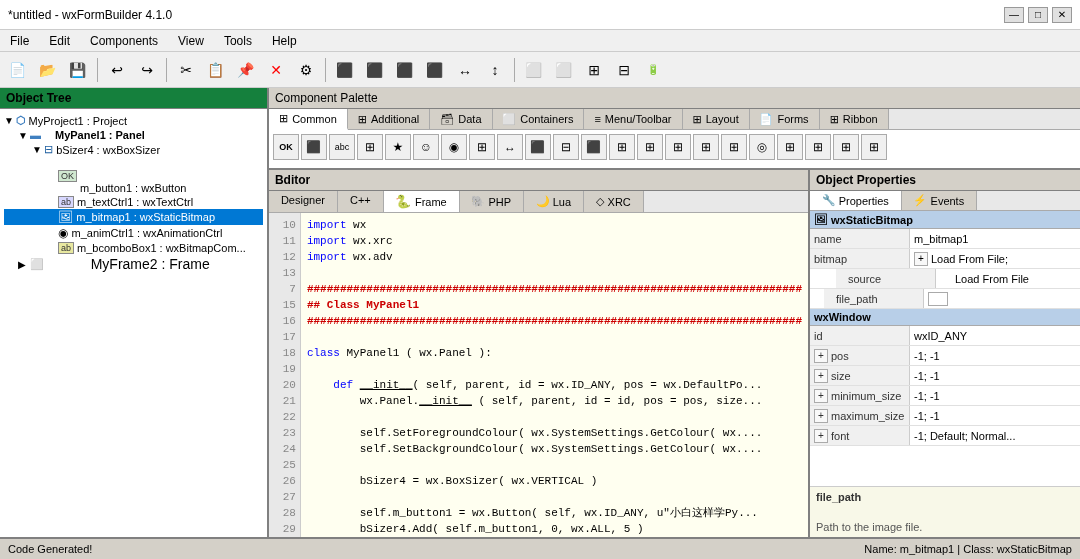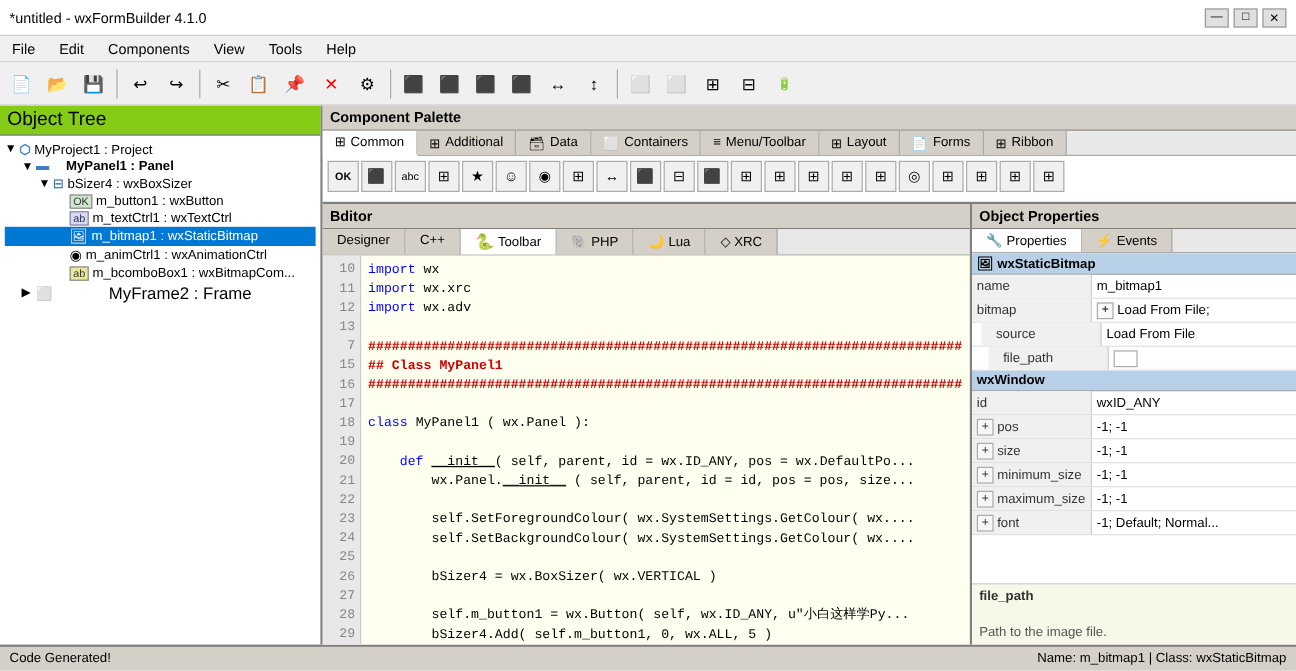--- a/index.html
+++ b/index.html
@@ -17,32 +17,32 @@
     
     #toolbar { background: #f0f0f0; border-bottom: 1px solid #ccc; height: 36px; display: flex; align-items: center; padding: 0 4px; gap: 2px; }
     .tb-btn { width: 28px; height: 28px; border: 1px solid transparent; background: transparent; cursor: pointer; display: flex; align-items: center; justify-content: center; font-size: 14px; }
     .tb-separator { width: 1px; height: 24px; background: #aaa; margin: 0 3px; }
     
     
     #main { display: flex; height: calc(559px - 30px - 22px - 36px - 22px); }
     
     
     #object-tree { width: 290px; border-right: 2px solid #808080; display: flex; flex-direction: column; background: #fff; }
-    #object-tree-header { background: #84cc16; border-bottom: 1px solid #808080; padding: 3px 6px; font-size: 16px; font-weight: normal; }
+    #object-tree-header { background: #15803d; border-bottom: 1px solid #808080; padding: 3px 6px; font-size: 12px; font-weight: bold; }
     #tree-content { flex: 1; overflow-y: auto; padding: 4px; font-size: 11px; }
     .tree-item { display: flex; align-items: center; padding: 1px 0; cursor: pointer; white-space: nowrap; }
     .tree-item.selected { background: #0078d4; color: white; }
     .tree-toggle { width: 12px; display: inline-block; font-size: 10px; }
     
     
     #right-panel { flex: 1; display: flex; flex-direction: column; }
     
     
     #component-palette { background: #f0f0f0; border-bottom: 2px solid #808080; }
-    #palette-header { background: #d4d0c8; border-bottom: 1px solid #808080; padding: 3px 6px; font-size: 12px; font-weight: bold; }
+    #palette-header { background: #d4d0c8; border-bottom: 1px solid #808080; padding: 3px 6px; font-size: 12px; font-weight: normal; }
     #palette-tabs { display: flex; background: #e8e8e8; border-bottom: 1px solid #aaa; }
     .palette-tab { padding: 3px 10px; font-size: 11px; border-right: 1px solid #aaa; cursor: pointer; display: flex; align-items: center; gap: 4px; background: #d4d0c8; }
     .palette-tab.active { background: #fff; border-bottom: 2px solid #fff; margin-bottom: -1px; }
     #palette-items { padding: 4px; display: flex; flex-wrap: wrap; gap: 2px; background: #fff; height: 38px; overflow: hidden; }
     .palette-item { width: 26px; height: 26px; border: 1px solid #aaa; background: #f0f0f0; cursor: pointer; display: flex; align-items: center; justify-content: center; font-size: 12px; }
     
     
     #editor-area { flex: 1; display: flex; min-height: 0; }
     
     
@@ -147,21 +147,21 @@
 
       <div class="tree-item" style="padding-left:28px;">
         <span class="tree-toggle">▼</span>
         <span style="color:#2060a0; font-size:11px;">⊟</span>
         <span style="margin-left:3px; font-size:11px;">bSizer4 : wxBoxSizer</span>
       </div>
 
       <div class="tree-item" style="padding-left:42px;">
         <span class="tree-toggle" style="width:12px; display:inline-block;"></span>
         <span style="background:#d0e8d0; border:1px solid #888; padding:0 2px; font-size:9px; color:#333;">OK</span>
-        <span style="margin-left:3px; font-size:11px;">m_button1 : wxButton</span>
+        <span style="margin-left:3px; font-size:11px;margin-top:24px;">m_button1 : wxButton</span>
       </div>
 
       <div class="tree-item" style="padding-left:42px;">
         <span class="tree-toggle" style="width:12px; display:inline-block;"></span>
         <span style="background:#d8d8ff; border:1px solid #888; padding:0 2px; font-size:9px; color:#333;">ab</span>
         <span style="margin-left:3px; font-size:11px;">m_textCtrl1 : wxTextCtrl</span>
       </div>
 
       <div class="tree-item selected" style="padding-left:42px;">
         <span class="tree-toggle" style="width:12px; display:inline-block;"></span>
@@ -256,21 +256,21 @@
 
     <div id="editor-area">
 
       <div id="code-panel">
         <div id="editor-header">Bditor</div>
         <div id="editor-tabs">
           <div class="editor-tab">Designer</div>
           <div class="editor-tab">C++</div>
           <div class="editor-tab active" style="display:flex;align-items:center;gap:3px;">
             <span style="font-size:13px;">🐍</span>
-            <span>Toolbar</span>
+            <span>Frame</span>
           </div>
           <div class="editor-tab" style="display:flex;align-items:center;gap:3px;">
             <span>🐘</span>
             <span>PHP</span>
           </div>
           <div class="editor-tab" style="display:flex;align-items:center;gap:3px;">
             <span>🌙</span>
             <span>Lua</span>
           </div>
           <div class="editor-tab" style="display:flex;align-items:center;gap:3px;">
@@ -353,21 +353,21 @@
             <div class="props-name">name</div>
             <div class="props-value">m_bitmap1</div>
           </div>
           <div class="props-row">
             <div class="props-name">bitmap</div>
             <div class="props-value expandable">
               <span class="props-expand">+</span>
               Load From File;
             </div>
           </div>
-          <div class="props-row" style="padding-left:8px;">
+          <div class="props-row" style="padding-left:26px;gap:15px;">
             <div class="props-name" style="padding-left:12px;">source</div>
             <div class="props-value">Load From File</div>
           </div>
           <div class="props-row" style="padding-left:14px;">
             <div class="props-name" style="padding-left:12px;">file_path</div>
             <div class="props-value">
               <span style="display:inline-block; width:20px; height:14px; border:1px solid #aaa; background:#fff; margin-right:4px;"></span>
             </div>
           </div>
 

